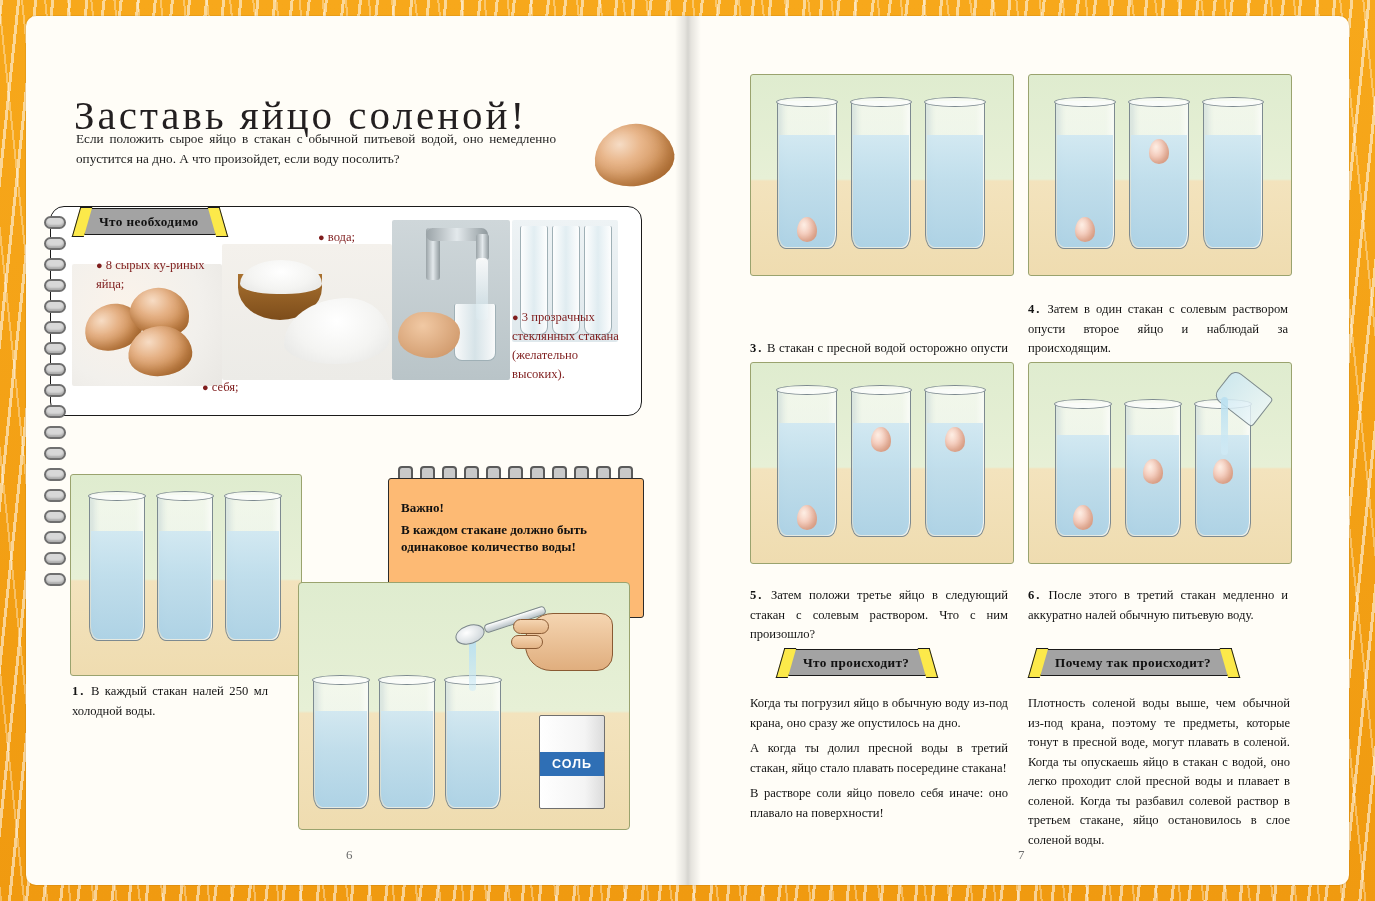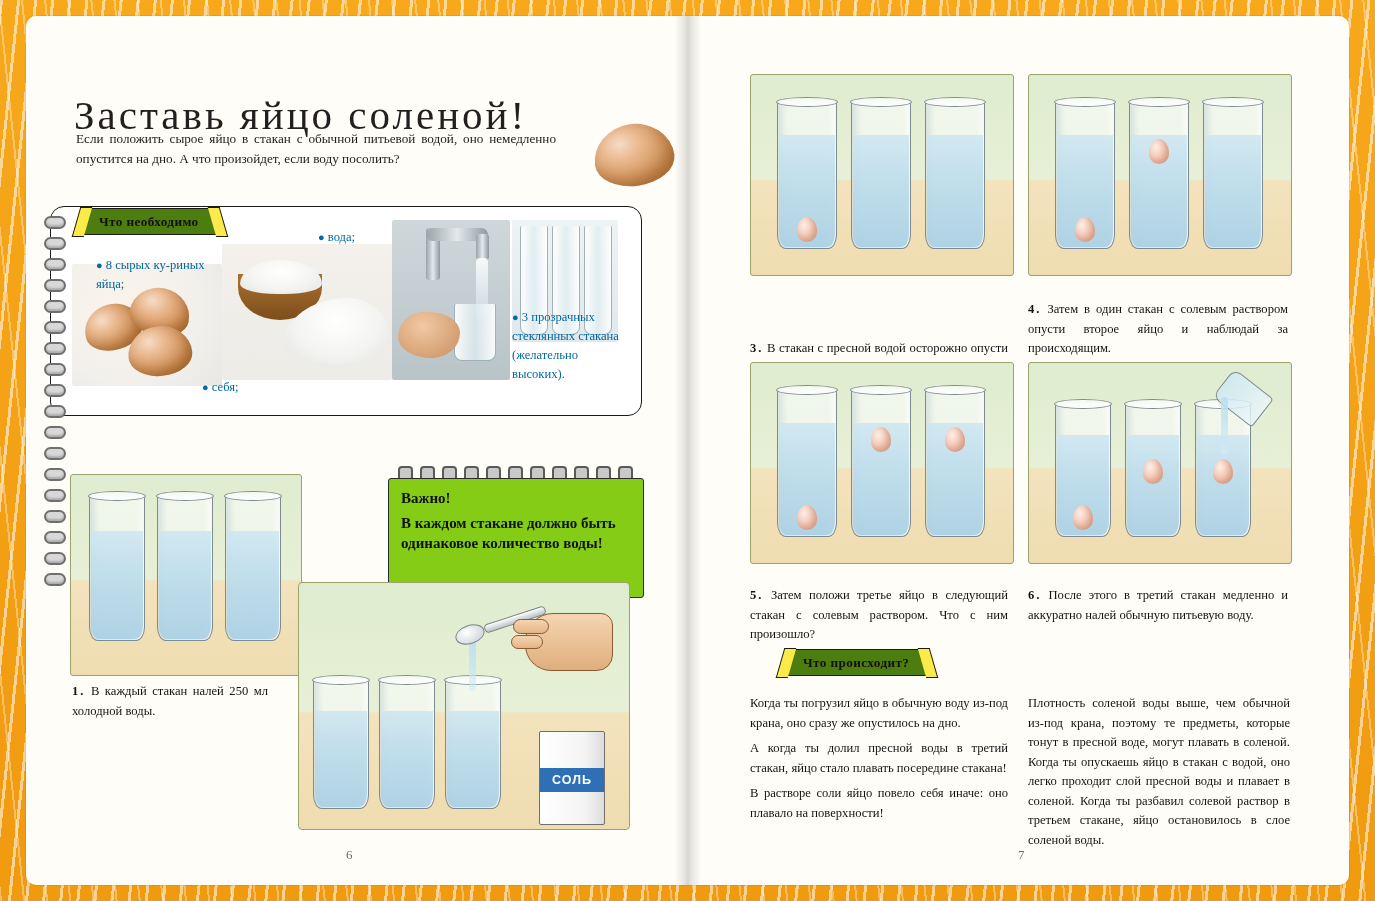--- a/index.html
+++ b/index.html
@@ -88,21 +88,21 @@
     background:
       radial-gradient(ellipse at 34% 30%, #f6dcc5 0%, #e9b78c 28%, #d2965f 60%, #b4702f 100%);
     box-shadow: inset -6px -7px 14px rgba(120,60,10,0.35);
     transform: rotate(-8deg);
   }
 
   
   .banner {
     position: absolute;
     height: 25px;
-    background: #4d7c0f;
+    background: #a3a3a3;
     border: 1.6px solid #1b1b1b;
     display: flex;
     align-items: center;
     padding: 0 16px 0 14px;
     font-family: "Liberation Serif", serif;
     font-weight: bold;
     font-size: 13.2px;
     letter-spacing: 0.4px;
     color: #111;
     white-space: nowrap;
@@ -139,21 +139,21 @@
     border-radius: 9px;
     background: #d8d8d8;
     margin-bottom: 8px;
     box-shadow: inset 0 -2px 2px rgba(0,0,0,0.2);
   }
 
   .bullet-text {
     position: absolute;
     font-size: 12.6px;
     line-height: 1.5;
-    color: #0369a1;
+    color: #7f1d1d;
   }
   .bullet-text .dot { font-size: 11px; }
 
   .num-step {
     position: absolute;
     font-size: 12.6px;
     line-height: 1.56;
     color: #141414;
     text-align: justify;
   }
@@ -227,27 +227,27 @@
   .stream {
     position: absolute;
     width: 7px;
     background: linear-gradient(to bottom, rgba(186,224,240,0.95), rgba(210,236,247,0.6));
     border-radius: 4px;
   }
 
   
   .note-pink {
     position: absolute;
-    background: #84cc16;
+    background: #fdba74;
     border: 1.6px solid #2b2b2b;
     border-radius: 3px;
-    padding: 10px 12px;
+    padding: 20px 12px;
     font-family: "Liberation Serif", serif;
     font-weight: bold;
-    font-size: 15px;
+    font-size: 13px;
     line-height: 1.32;
     color: #111;
   }
   .note-rings {
     position: absolute;
     display: flex;
     gap: 7px;
   }
   .note-rings i {
     width: 11px; height: 17px;
@@ -498,21 +498,21 @@
         <div class="glass" style="left:146px; top:96px; width:56px; height:130px;">
           <div class="rim"></div>
           <div class="water" style="height:96px;"></div>
         </div>
         <div class="stream" style="left:170px; top:56px; height:52px;"></div>
         <div class="spoon-bowl" style="left:156px; top:42px;"></div>
         <div class="spoon-handle" style="left:184px; top:32px;"></div>
         <div class="hand-ill" style="left:226px; top:30px;"></div>
         <div class="finger" style="left:214px; top:36px; width:34px; height:13px;"></div>
         <div class="finger" style="left:212px; top:52px; width:30px; height:12px;"></div>
-        <div class="salt-box" style="left:240px; top:148px;">
+        <div class="salt-box" style="left:240px; top:132px;">
           <div class="band">СОЛЬ</div>
         </div>
       </div>
 
       <div class="num-step" style="left:46px; top:666px; width:196px;">
         <b>1.</b>
         <span>В каждый стакан налей 250 мл холодной воды.</span>
       </div>
 
 
@@ -607,20 +607,21 @@
         <span>Затем положи третье яйцо в следующий стакан с солевым раствором. Что с ним произошло?</span>
       </div>
 
       <div class="num-step" style="left:340px; top:570px; width:260px;">
         <b>6.</b>
         <span>После этого в третий стакан медленно и аккуратно налей обычную питьевую воду.</span>
       </div>
 
       <div class="banner" style="left:100px; top:633px;">Что происходит?</div>
 
+      <div class="banner" style="left:352px; top:633px;">Почему так происходит?</div>
 
       <div class="body-col" style="left:62px; top:678px; width:258px;">
         <p>Когда ты погрузил яйцо в обычную воду из-под крана, оно сразу же опустилось на дно.</p>
         <p>А когда ты долил пресной воды в третий стакан, яйцо стало плавать посередине стакана!</p>
         <p>В растворе соли яйцо повело себя иначе: оно плавало на поверхности!</p>
       </div>
 
       <div class="body-col" style="left:340px; top:678px; width:262px;">
         <p>Плотность соленой воды выше, чем обычной из-под крана, поэтому те предметы, которые тонут в пресной воде, могут плавать в соленой. Когда ты опускаешь яйцо в стакан с водой, оно легко проходит слой пресной воды и плавает в соленой. Когда ты разбавил солевой раствор в третьем стакане, яйцо остановилось в слое соленой воды.</p>
       </div>

